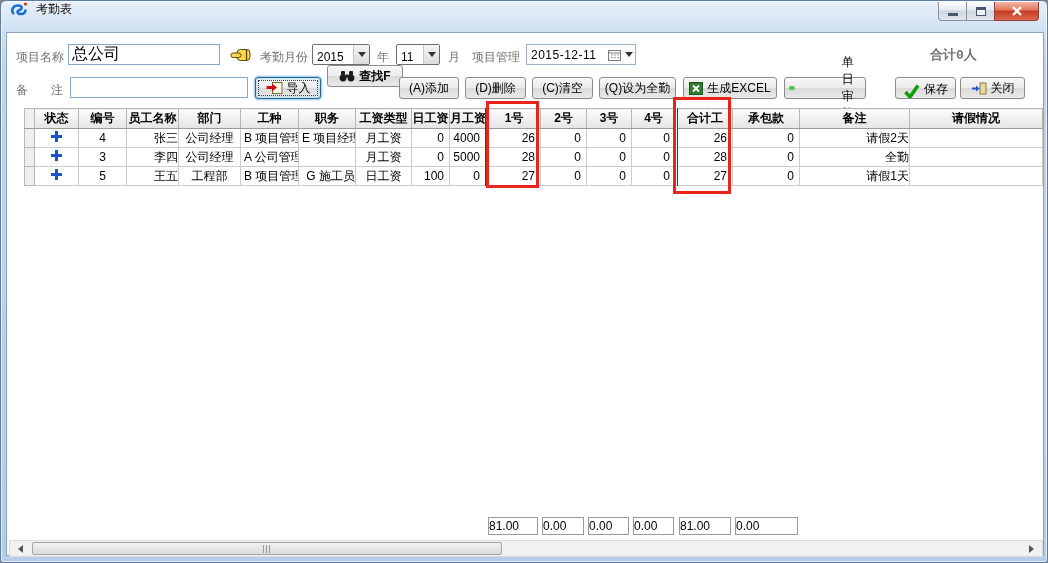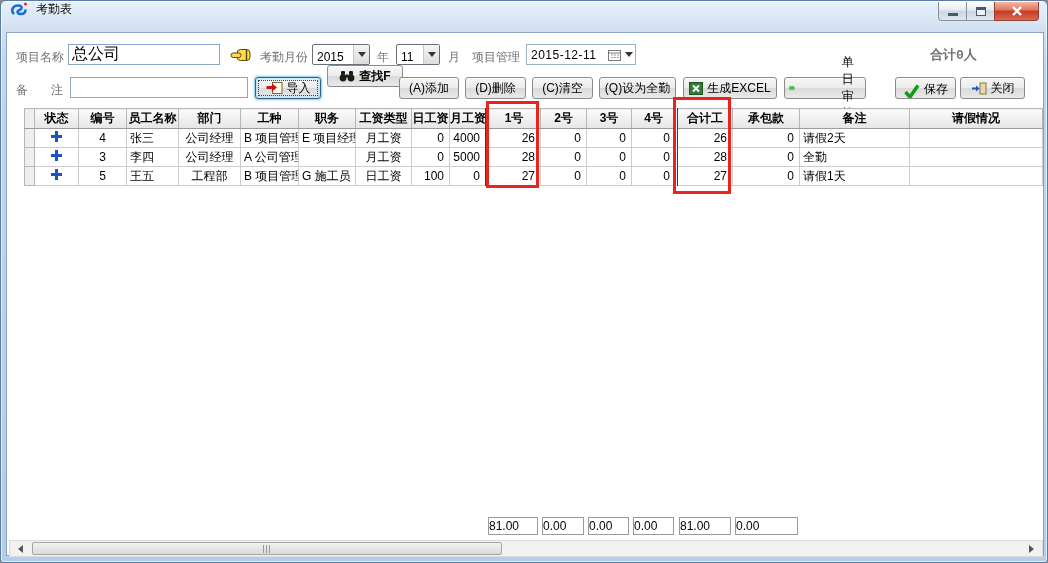--- a/index.html
+++ b/index.html
@@ -49,21 +49,21 @@
     background:linear-gradient(180deg,#f7f7f7 0,#ececec 48%,#dadada 52%,#e9e9e9 100%); box-shadow:inset 0 1px 0 #fff; }
   .btn.focused { border-color:#2c628b; box-shadow:0 0 2px 1px #86c8ec, inset 0 0 3px 1px #b6e0f4; outline:1px dotted #444; outline-offset:-4px; }
 
   
   table.grid { border-collapse:collapse; table-layout:fixed; width:1018px; font-size:12px; }
   .grid th { height:20px; font-weight:bold; text-align:center; overflow:hidden; white-space:nowrap;
     background:linear-gradient(180deg,#fbfbfb,#e5e5e5); border-right:1px solid #b6b6b6; border-bottom:1px solid #9b9b9b; border-top:1px solid #b6b6b6; }
   .grid td { height:19px; background:#fff; border-right:1px solid #cccccc; border-bottom:1px solid #cccccc; overflow:hidden; white-space:nowrap; }
   .grid .sel { background:#efefef; border-right:1px solid #b6b6b6; border-left:1px solid #b6b6b6; }
   .grid td.sel { border-bottom:1px solid #b6b6b6; }
-  .al { text-align:left; padding-left:3px; }
+  .al { text-align:right; padding-left:3px; }
   .ac { text-align:center; }
   .ar { text-align:right; padding-right:5px; }
   .thickl { border-left:3px double #3c3c3c !important; }
   .statuscell { text-align:center; vertical-align:middle; }
 
   
   .ann { position:absolute; border:3px solid #e8251d; background:transparent; pointer-events:none; }
 
   
   .sumbox { position:absolute; top:484px; height:18px; border:1px solid #9a9a9a; background:#fff;

